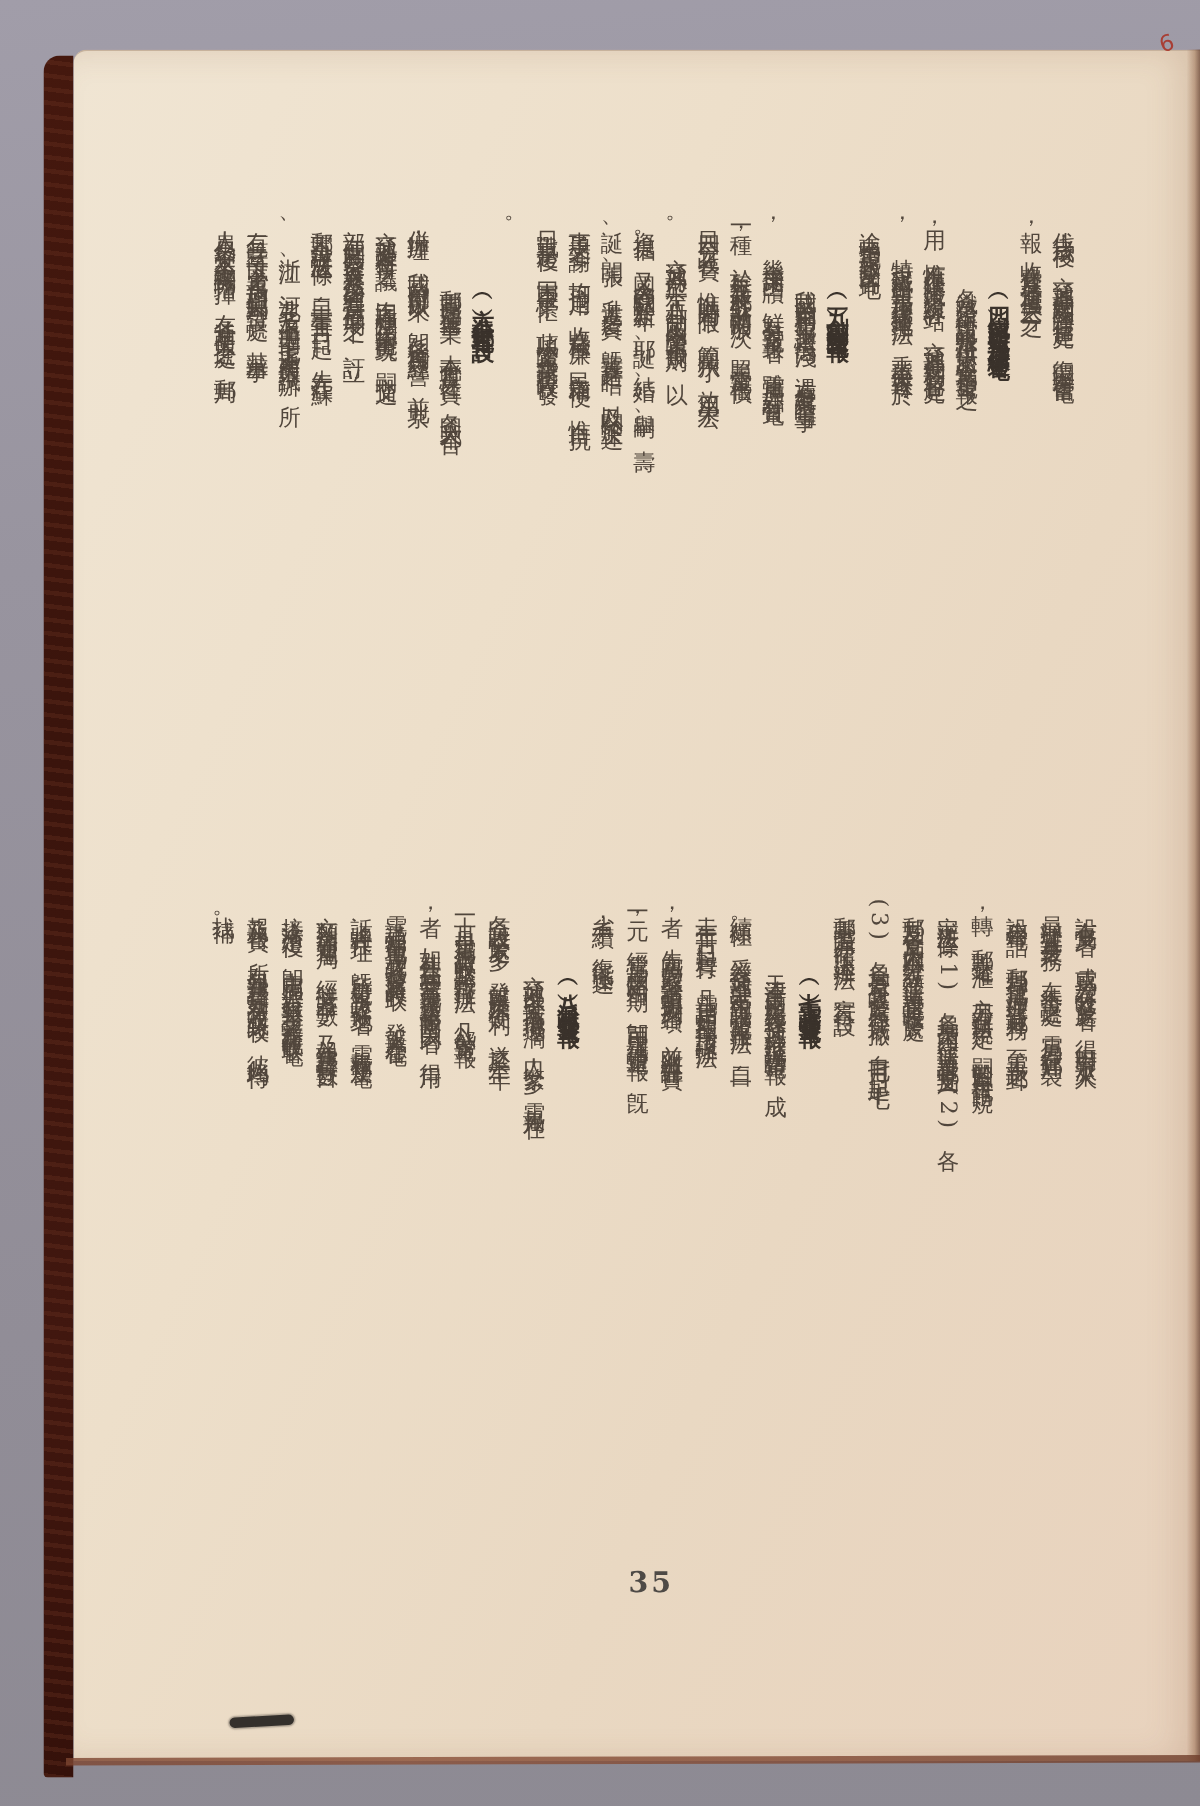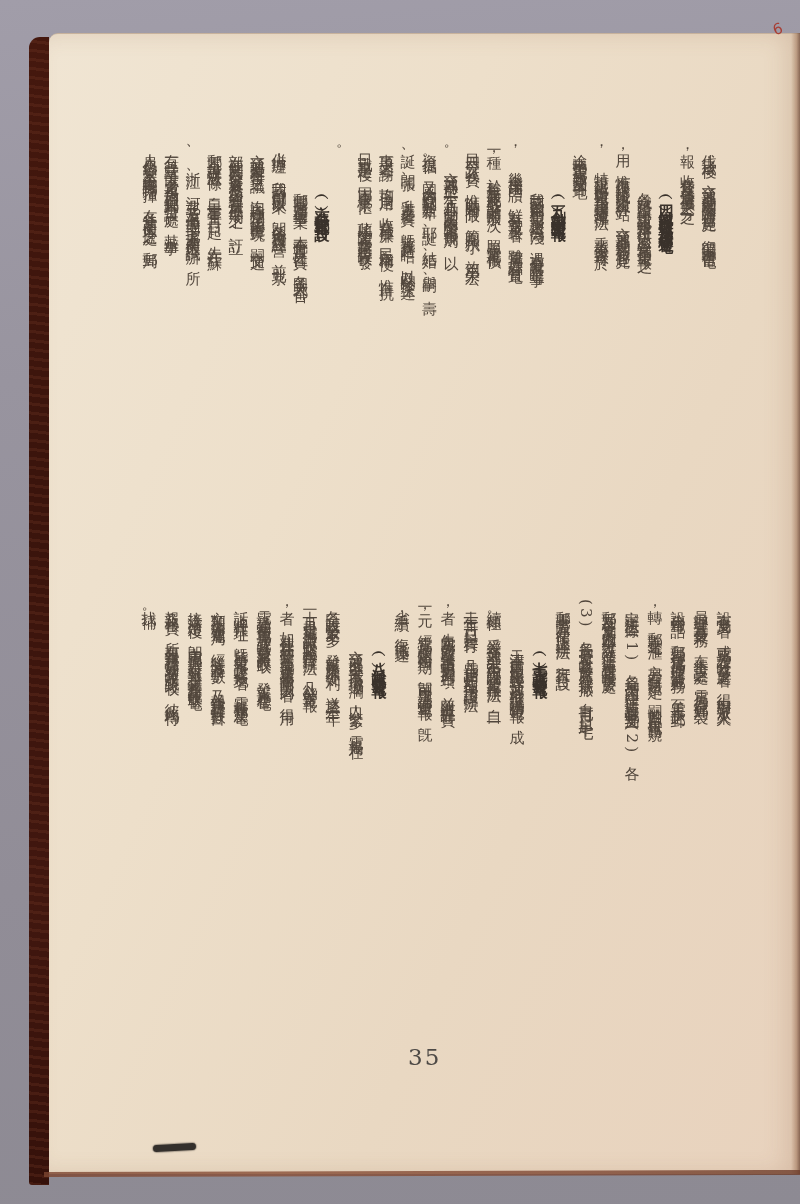--- a/index.html
+++ b/index.html
@@ -64,24 +64,25 @@
   .col.heading {
     font-weight: bold;
     color: #3a322b;
     padding-top: 48px;
   }
   .col.indent { padding-top: 39px; }
   .col.flush { padding-top: 0; }
   
   #page-number {
     position: absolute;
-    left: 408px; top: 1044px;
-    font-size: 23px;
+    left: 419px; top: 1044px;
+    font-size: 19px;
     letter-spacing: 2px;
     color: #4e4a46;
+    font-weight: bold;
   }
   
   #corner-mark {
     position: absolute;
     left: 773px; top: 20px;
     font-size: 15px;
     color: #a93529;
     transform: rotate(-18deg);
     opacity: 0.9;
     font-family: "DejaVu Sans", sans-serif;

